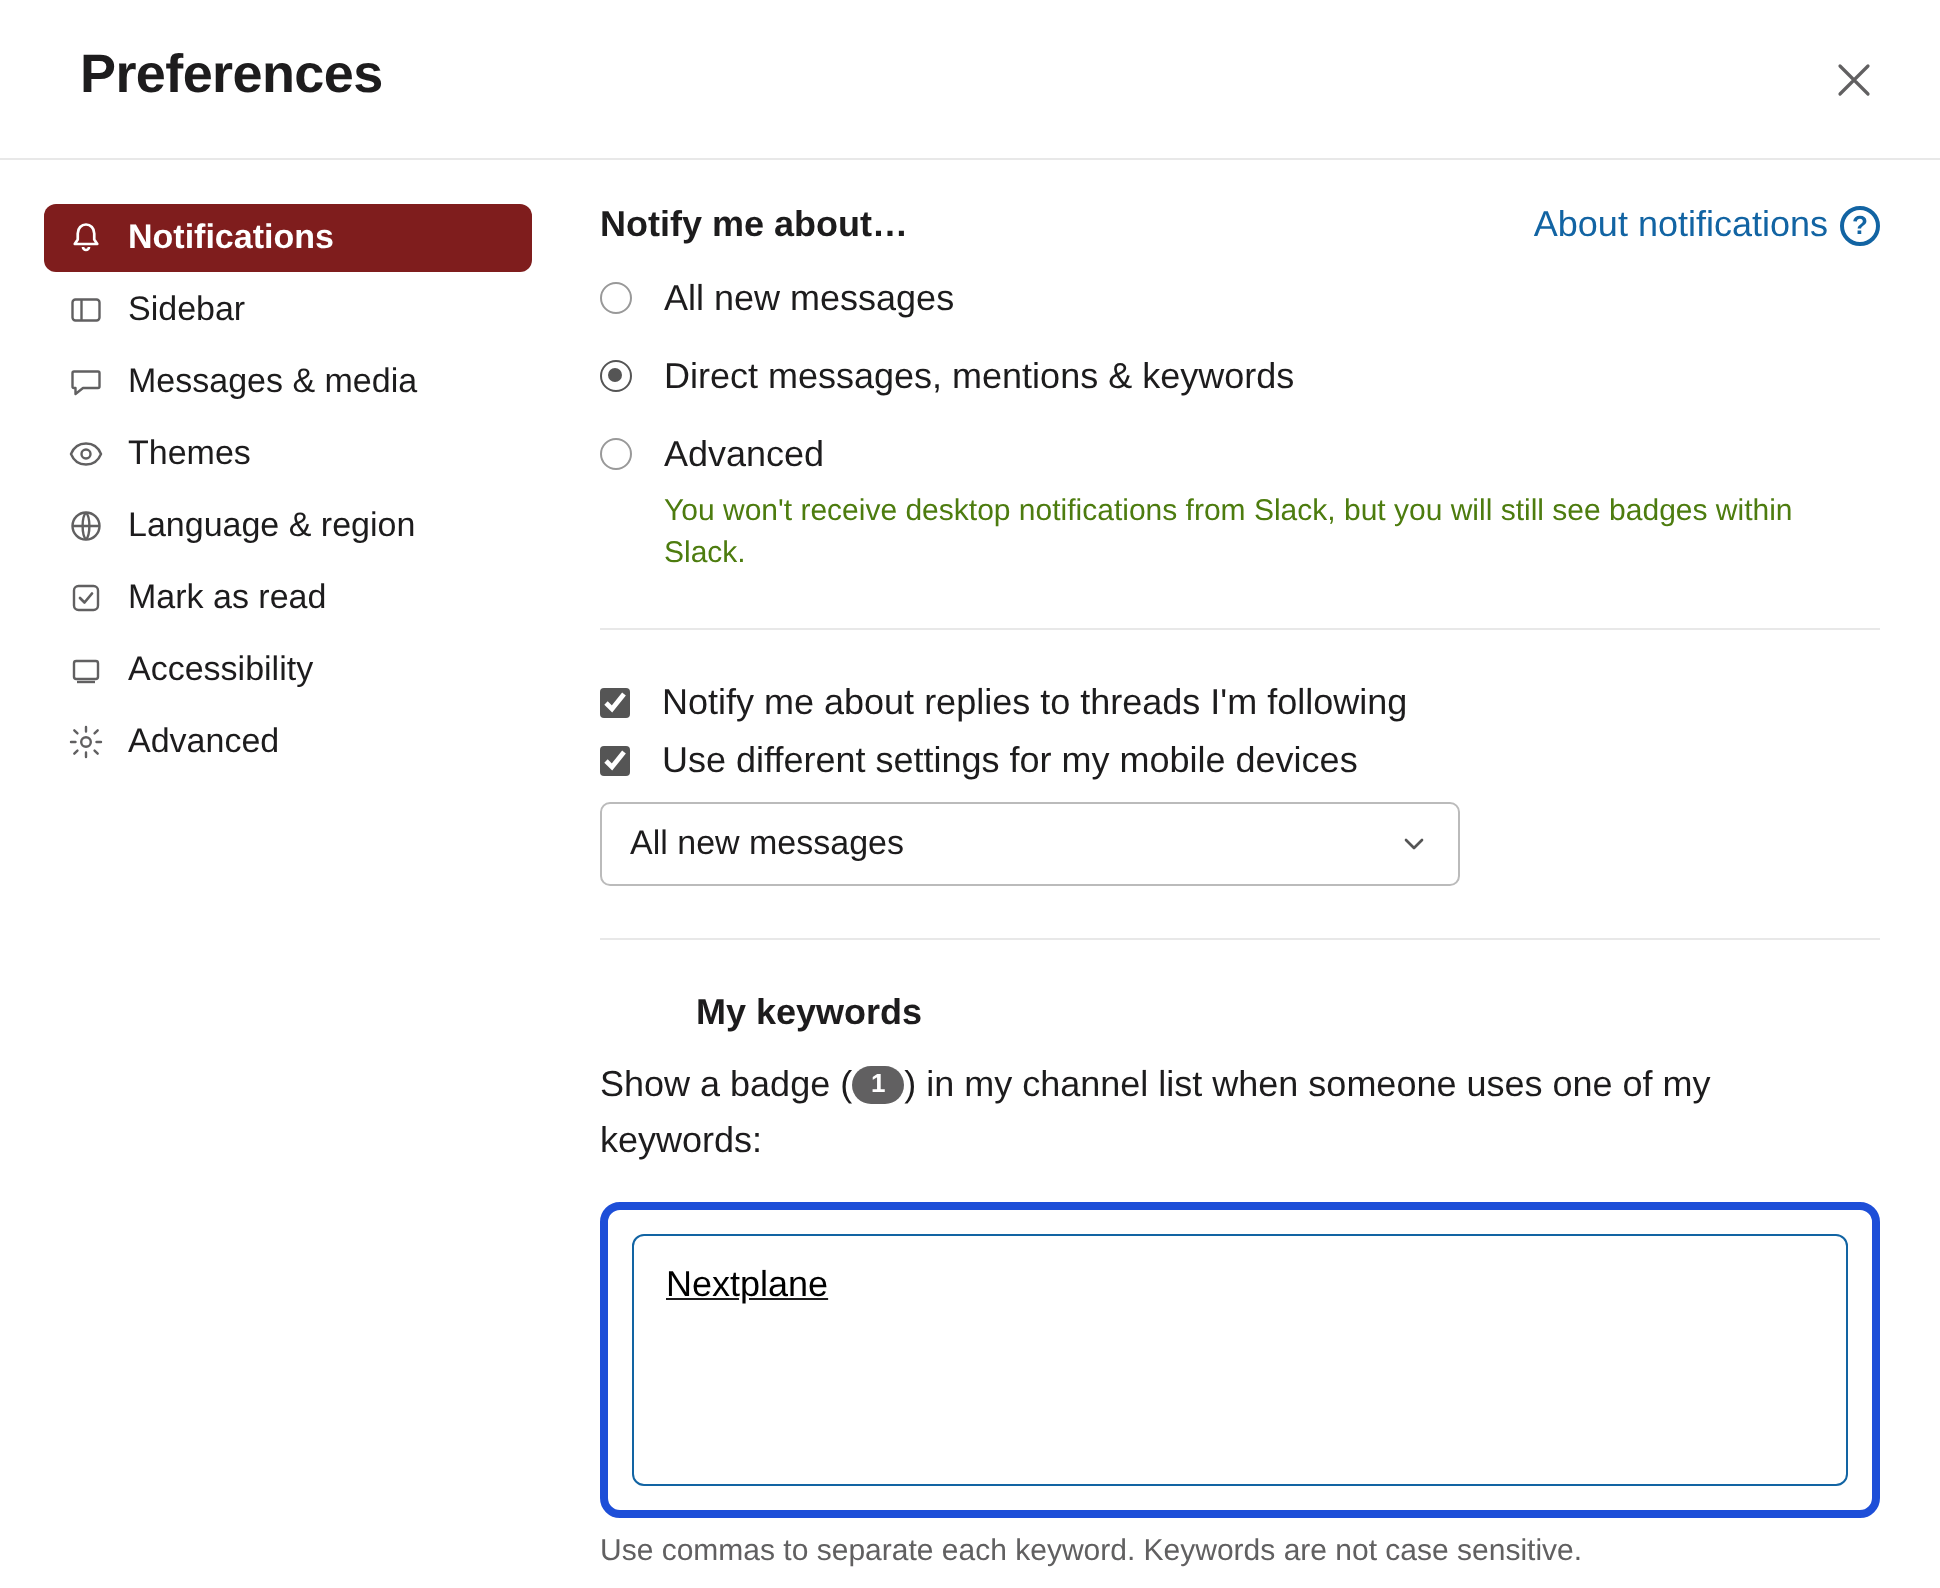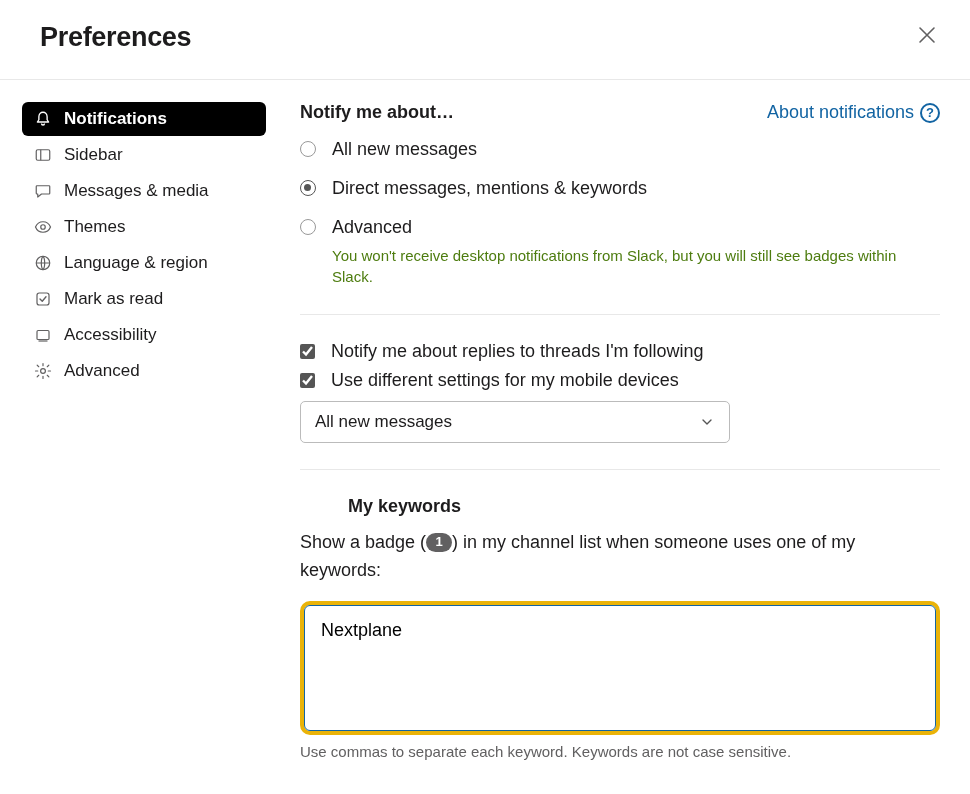--- a/index.html
+++ b/index.html
@@ -1,23 +1,23 @@
 <!DOCTYPE html>
 <html><head>
   <meta charset="utf-8">
   <style>
     * { box-sizing: border-box; margin: 0; padding: 0; }
     body { font-family: -apple-system, BlinkMacSystemFont, "Segoe UI", Helvetica, Arial, sans-serif; color: #1d1c1d; background: #fff; width: 970px; height: 794px; overflow: hidden; }
-    .header { display: flex; align-items: flex-start; justify-content: space-between; padding: 22px 30px 26px 40px; border-bottom: 1px solid #e8e8e8; }
+    .header { display: flex; align-items: flex-end; justify-content: space-between; padding: 22px 30px 26px 40px; border-bottom: 1px solid #e8e8e8; }
     .header h1 { font-size: 27px; font-weight: 800; letter-spacing: -0.3px; }
     .close-btn { font-size: 24px; color: #616061; background: none; border: none; cursor: pointer; padding: 4px; line-height: 1; }
     .content { display: flex; padding: 0; height: calc(100% - 85px); }
     .sidebar { width: 280px; padding: 22px 14px 0 22px; flex-shrink: 0; }
     .sidebar-item { display: flex; align-items: center; gap: 12px; padding: 7px 12px; border-radius: 6px; cursor: pointer; font-size: 17px; color: #1d1c1d; margin-bottom: 2px; }
-    .sidebar-item.active { background: #000000; color: #fff; font-weight: 700; }
+    .sidebar-item.active { background: #7f1d1d; color: #fff; font-weight: 700; }
     .sidebar-item .icon { width: 18px; height: 18px; display: inline-flex; align-items: center; justify-content: center; color: #616061; flex-shrink: 0; }
     .sidebar-item.active .icon { color: #fff; }
     .main { flex: 1; padding: 22px 30px 0 20px; overflow-y: auto; }
     .section-head { display: flex; justify-content: space-between; align-items: center; margin-bottom: 14px; }
     .section-title { font-size: 18px; font-weight: 700; }
     .about-link { display: inline-flex; align-items: center; gap: 6px; color: #1264a3; font-size: 18px; text-decoration: none; cursor: pointer; }
     .help-circle { width: 20px; height: 20px; border: 2px solid #1264a3; border-radius: 50%; display: inline-flex; align-items: center; justify-content: center; font-size: 13px; font-weight: 700; }
     .radio-row { display: flex; align-items: flex-start; gap: 16px; margin-bottom: 14px; }
     .radio { width: 16px; height: 16px; border: 1.5px solid #999; border-radius: 50%; background: #fff; margin-top: 4px; cursor: pointer; position: relative; flex-shrink: 0; }
     .radio.selected { border-color: #555; }
@@ -26,21 +26,21 @@
     .radio-desc { font-size: 15px; color: #4d7c0f; margin-top: 4px; line-height: 1.45; }
     .divider { border: none; border-top: 1px solid #e8e8e8; margin: 26px 0; }
     .check-row { display: flex; align-items: center; gap: 16px; margin-bottom: 8px; }
     .checkbox { width: 15px; height: 15px; cursor: pointer; accent-color: #555; }
     .check-label { font-size: 18px; }
     .select { margin-top: 10px; width: 430px; display: flex; align-items: center; justify-content: space-between; border: 1px solid #bbb; border-radius: 5px; padding: 10px 14px; font-size: 17px; cursor: pointer; background: #fff; }
     .chevron { color: #555; }
     .keywords-title { font-size: 18px; font-weight: 700; margin-bottom: 12px; margin-left: 48px; }
     .keywords-desc { font-size: 18px; line-height: 1.55; color: #1d1c1d; margin-bottom: 16px; }
     .badge-1 { display: inline-flex; align-items: center; justify-content: center; background: #616061; color: #fff; min-width: 26px; height: 19px; border-radius: 10px; font-size: 13px; font-weight: 800; padding: 0 7px; vertical-align: middle; position: relative; top: -1px; }
-    .textarea-wrap { border: 4px solid #eab308; border-radius: 10px; padding: 0; }
+    .textarea-wrap { border: 4px solid #1d4ed8; border-radius: 10px; padding: 12px; text-decoration: underline; }
     .keywords-textarea { width: 100%; border: 1px solid #1264a3; border-radius: 6px; font-size: 18px; font-family: inherit; padding: 14px 16px; resize: none; height: 126px; outline: none; display: block; }
     .keywords-hint { font-size: 15px; color: #616061; margin-top: 8px; }
     svg { display: block; }
   </style>
 </head>
 <body>
 
 <div class="header">
   <h1>Preferences</h1>
   <button class="close-btn">

